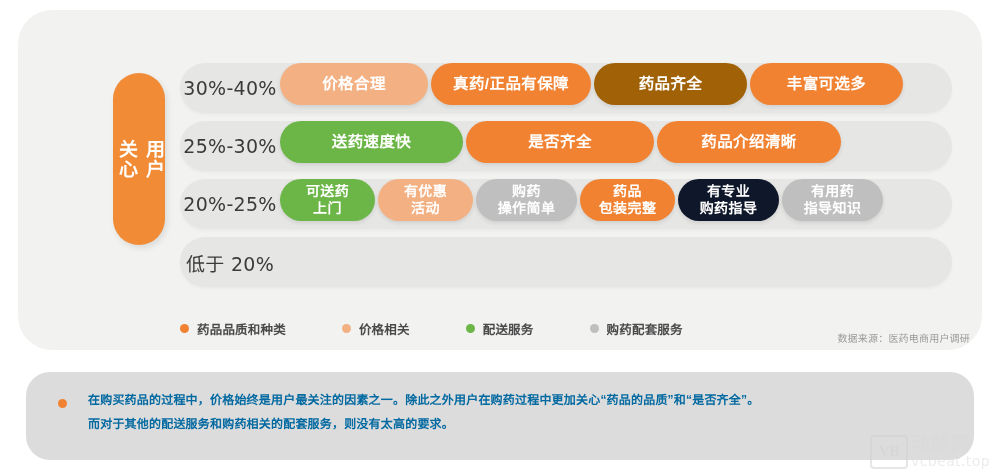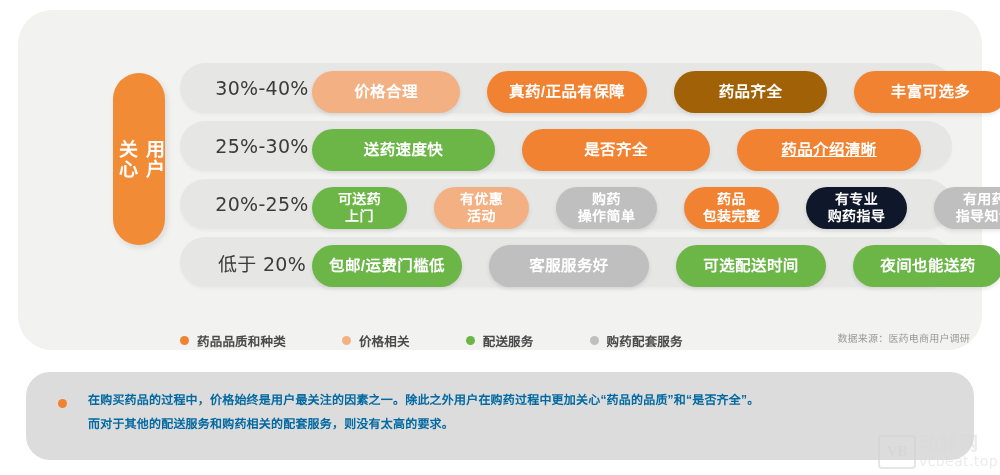--- a/index.html
+++ b/index.html
@@ -73,28 +73,27 @@
   .row:last-child { margin-bottom: 0; }
 
   .row-label {
     width: 100px;
     flex: 0 0 100px;
     text-align: center;
     font-size: 19px;
     color: #3b3b3b;
     letter-spacing: 0.3px;
     font-family: "DejaVu Sans", "Liberation Sans", sans-serif;
-    margin-left: 32px;
   }
 
   .pills {
     flex: 1 1 auto;
     display: flex;
-    align-items: flex-end;
-    gap: 27px;
+    align-items: flex-start;
+    gap: 3px;
     padding-right: 6px;
     height: 100%;
   }
 
   .pill {
     height: 42px;
     border-radius: 21px;
     display: flex;
     align-items: center;
     justify-content: center;
@@ -118,21 +117,20 @@
     top: 319px;
     display: flex;
     align-items: center;
     gap: 10px;
   }
   .legend-item {
     display: flex;
     align-items: center;
     gap: 8px;
     margin-right: 46px;
-    margin-top: 12px;
   }
   .legend-dot {
     width: 9px;
     height: 9px;
     border-radius: 50%;
     flex: 0 0 9px;
   }
   .legend-label {
     font-size: 12.5px;
     color: #4a4a4a;
@@ -175,21 +173,21 @@
     font-size: 12px;
     font-weight: bold;
     color: #0369a1;
     line-height: 2.0;
     letter-spacing: 0.2px;
   }
 
   
   .watermark {
     position: absolute;
-    right: 2px;
+    right: 10px;
     bottom: 6px;
     display: flex;
     align-items: center;
     gap: 3px;
     opacity: 0.55;
   }
   .wm-badge {
     width: 34px;
     height: 30px;
     border: 2px solid #d2d2d2;
@@ -234,21 +232,21 @@
         <div class="pill" style="background: rgb(241, 130, 50); width: 160px; flex: 0 0 160px;">真药/正品有保障</div>
         <div class="pill" style="background: #a16207; width: 153px; flex: 0 0 153px;">药品齐全</div>
         <div class="pill" style="background: rgb(241, 130, 50); width: 153px; flex: 0 0 153px;">丰富可选多</div>
       </div>
     </div>
     <div class="row">
       <div class="row-label">25%-30%</div>
       <div class="pills">
         <div class="pill" style="background: rgb(108, 182, 72); width: 183px; flex: 0 0 183px;">送药速度快</div>
         <div class="pill" style="background: rgb(241, 130, 50); width: 188px; flex: 0 0 188px;">是否齐全</div>
-        <div class="pill" style="background: rgb(241, 130, 50); width: 184px; flex: 0 0 184px; text-decoration: underline;">药品介绍清晰</div>
+        <div class="pill" style="background: rgb(241, 130, 50); width: 184px; flex: 0 0 184px;">药品介绍清晰</div>
       </div>
     </div>
     <div class="row">
       <div class="row-label">20%-25%</div>
       <div class="pills">
         <div class="pill two-line" style="background: rgb(108, 182, 72); width: 95px; flex: 0 0 95px;">可送药
 上门</div>
         <div class="pill two-line" style="background: rgb(243, 177, 131); width: 95px; flex: 0 0 95px;">有优惠
 活动</div>
         <div class="pill two-line" style="background: rgb(191, 191, 191); width: 101px; flex: 0 0 101px;">购药
@@ -256,26 +254,20 @@
         <div class="pill two-line" style="background: rgb(241, 130, 50); width: 95px; flex: 0 0 95px;">药品
 包装完整</div>
         <div class="pill two-line" style="background: #0f172a; width: 101px; flex: 0 0 101px;">有专业
 购药指导</div>
         <div class="pill two-line" style="background: rgb(191, 191, 191); width: 101px; flex: 0 0 101px;">有用药
 指导知识</div>
       </div>
     </div>
     <div class="row">
       <div class="row-label">低于 20%</div>
-      <div class="pills">
-        <div class="pill" style="background: rgb(108, 182, 72); width: 150px; flex: 0 0 150px;">包邮/运费门槛低</div>
-        <div class="pill" style="background: rgb(191, 191, 191); width: 160px; flex: 0 0 160px;">客服服务好</div>
-        <div class="pill" style="background: rgb(108, 182, 72); width: 150px; flex: 0 0 150px;">可选配送时间</div>
-        <div class="pill" style="background: rgb(108, 182, 72); width: 150px; flex: 0 0 150px;">夜间也能送药</div>
-      </div>
     </div>
   </div>
 
 <div class="legend">
     <div class="legend-item">
       <span class="legend-dot" style="background: rgb(241, 130, 50);"></span>
       <span class="legend-label">药品品质和种类</span>
     </div>
     <div class="legend-item">
       <span class="legend-dot" style="background: rgb(243, 177, 131);"></span>

